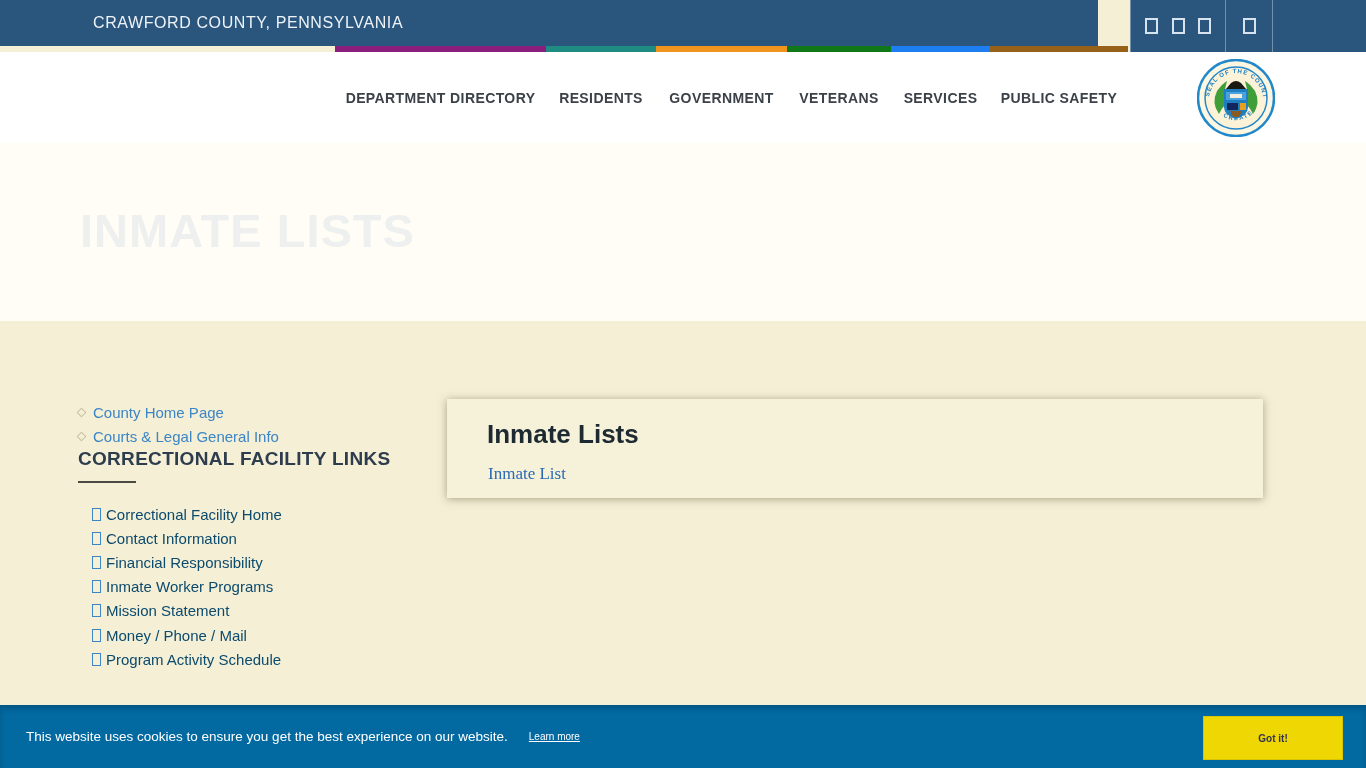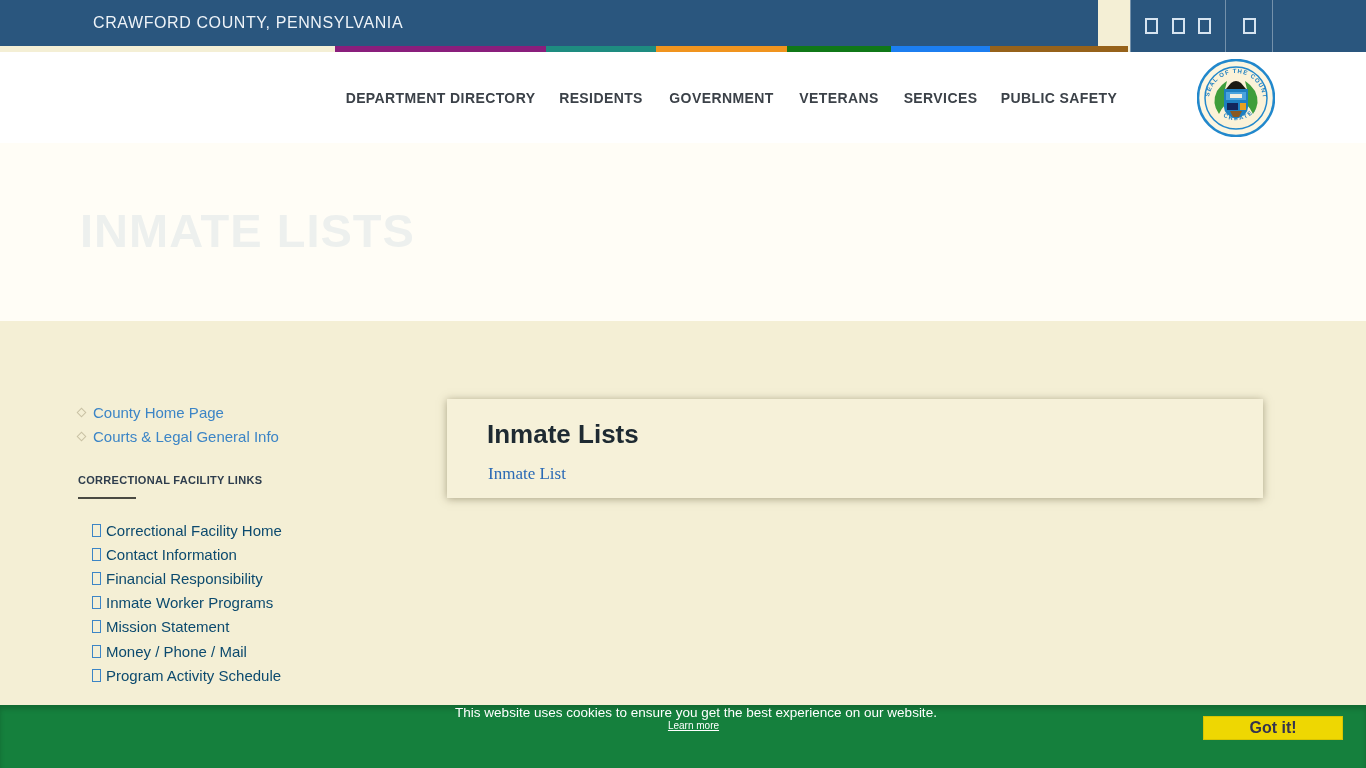--- a/index.html
+++ b/index.html
@@ -33,40 +33,40 @@
   .hero { position:absolute; top:143px; left:0; width:1366px; height:178px; background:#fffdf6; }
   .hero-title { position:absolute; left:80px; top:60px; font-size:47px; font-weight:bold;
                 color:#edf0ee; letter-spacing:1px; }
 
   
   .content { position:absolute; top:321px; left:0; width:1366px; height:447px; background:#f4efd5; }
 
   .sidebar { position:absolute; left:78px; top:79px; width:350px; }
   .quick-link { display:flex; align-items:center; height:24px; color:#3c85c6; font-size:15px; cursor:pointer; }
   .diamond { width:7px; height:7px; border:1px solid #c9c2a4; transform:rotate(45deg); margin-right:8px; flex:0 0 auto; }
-  .section-heading { margin-top:26px; font-size:11px; font-weight:bold; color:#2e3d4d; letter-spacing:.3px; }
+  .section-heading { font-size:19px; font-weight:bold; color:#2e3d4d; letter-spacing:.3px; }
   .heading-rule { width:58px; height:2px; background:#4a4a42; margin-top:11px; }
   .facility-list { margin-top:19px; }
   .facility-link { display:flex; align-items:center; height:24.2px; margin-left:14px; color:#0c4a6e;
                    font-size:15px; cursor:pointer; }
   .tofu-blue { width:9px; height:13px; border:1.5px solid #3c85c6; margin-right:5px; flex:0 0 auto; }
 
   .card { position:absolute; left:447px; top:78px; width:816px; height:99px; background:#f6f1d9;
           box-shadow:0 1px 8px rgba(95,88,55,.5); }
   .card-title { margin:20px 0 0 40px; font-size:26px; font-weight:600; color:#1e2a32; }
   .card-link { display:inline-block; margin:14px 0 0 41px; font-family:"Liberation Serif", serif;
                font-size:17px; color:#2a6ab5; cursor:pointer; }
 
   
-  .cookie-banner { position:absolute; bottom:0; left:0; width:1366px; height:63px; background:#15803d;
-                   box-shadow:inset 0 4px 5px rgba(0,0,0,.18); display:flex; align-items:center; z-index:10;flex-direction:column; }
+  .cookie-banner { position:absolute; bottom:0; left:0; width:1366px; height:63px; background:#0369a1;
+                   box-shadow:inset 0 4px 5px rgba(0,0,0,.18); display:flex; align-items:center; z-index:10; }
   .cookie-text { margin-left:26px; color:#ffffff; font-size:13.5px; }
   .learn-more { color:#ffffff; text-decoration:underline; margin-left:21px; cursor:pointer; font-size:10px; }
-  .gotit { position:absolute; right:23px; top:11px; width:140px; height:24px; background:#eed702;
-           border:1px solid #d8c402; color:#33334f; font-weight:bold; font-size:16px;
+  .gotit { position:absolute; right:23px; top:11px; width:140px; height:44px; background:#eed702;
+           border:1px solid #d8c402; color:#33334f; font-weight:bold; font-size:10px;
            display:flex; align-items:center; justify-content:center; cursor:pointer; }
 </style>
 </head>
 <body>
 
 <div class="topbar">
   <div class="site-title">CRAWFORD COUNTY, PENNSYLVANIA</div>
 </div>
 
 <div class="social-bar">

